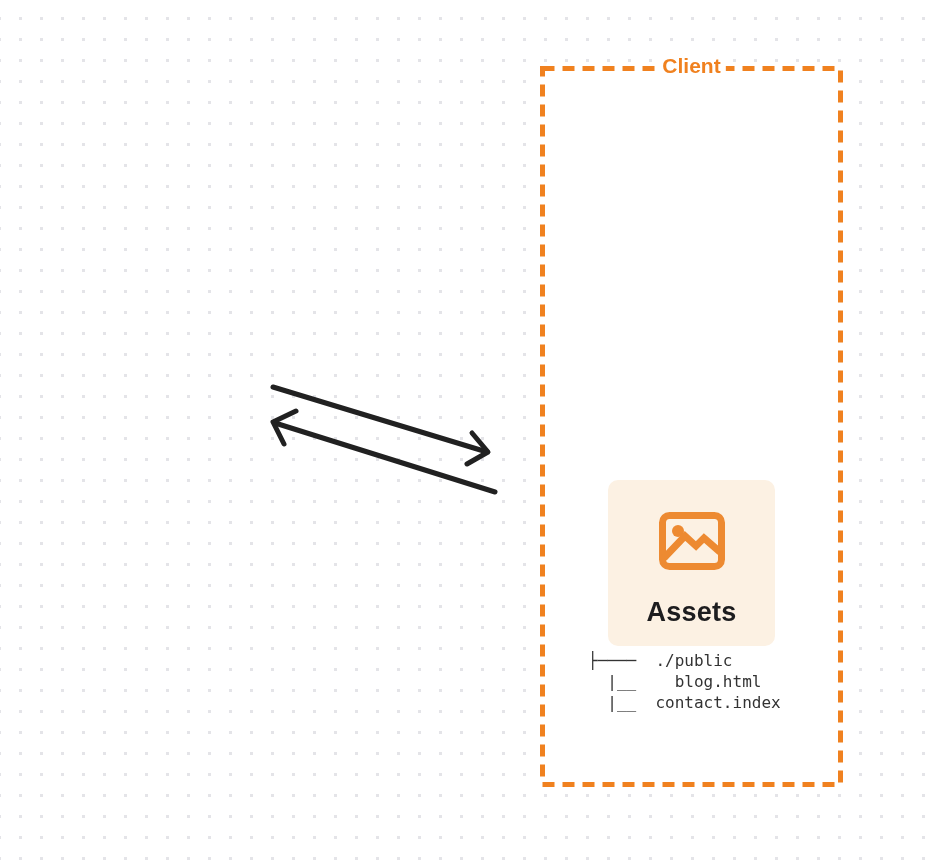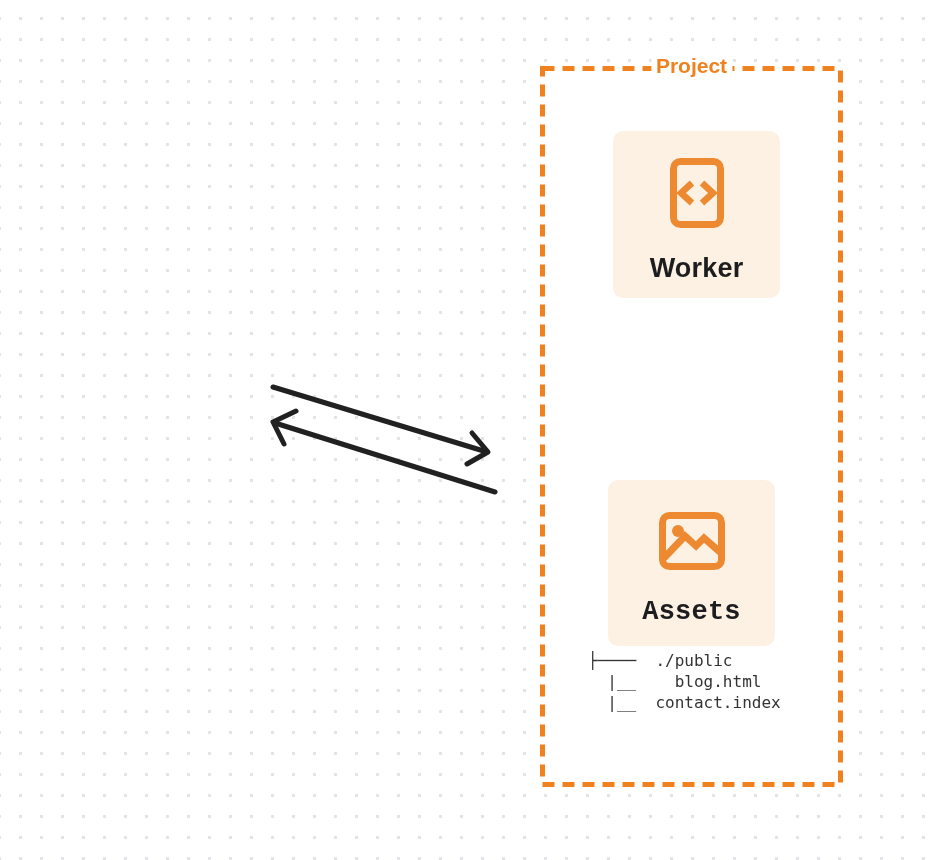--- a/index.html
+++ b/index.html
@@ -49,21 +49,21 @@
   .card{
     position:absolute;width:167px;border-radius:10px;background:var(--card_bg);
     display:flex;flex-direction:column;align-items:center;
   }
   .card.worker{left:73px;top:65px;height:167px;padding-top:27px;box-sizing:content-box;}
   .card.assets{left:68px;top:414px;height:166px;padding-top:32px;box-sizing:content-box;}
   .card.worker{height:140px;}
   .card.assets{height:134px;}
   .card .icon{display:block;}
   .card.worker .node-label{margin-top:25px;}
-  .card.assets .node-label{margin-top:27px;font-family:Liberation Mono, monospace;}
+  .card.assets .node-label{margin-top:27px;}
   .icon path,.icon rect,.icon polyline{stroke:var(--icon_orange);}
   .tree{
     position:absolute;left:48px;top:584px;margin:0;
     font-family:"DejaVu Sans Mono","Liberation Mono",monospace;
     font-size:16px;line-height:21px;font-weight:400;color:var(--tree_ink);
     white-space:pre;
   }
 </style>
 </head>
 <body>
@@ -76,30 +76,22 @@
     <path d="M273,387 L487,452"></path>
     <path d="M472,433 L488,452 L467,464"></path>
     <path d="M495,492 L275,423"></path>
     <path d="M296,411 L273,422 L284,444"></path>
   </svg>
 
   <div class="project">
     <svg class="project-border" aria-hidden="true">
       <rect x="2.5" y="2.5" width="298" height="716"></rect>
     </svg>
-    <div class="project-label">Project</div>
+    <div class="project-label">Client</div>
 
-    <div class="card worker">
-      <svg class="icon" width="54" height="70" viewBox="0 0 54 70" aria-hidden="true">
-        <rect x="3.5" y="3.5" width="47" height="63" rx="7" fill="none" stroke-width="7"></rect>
-        <path d="M22,25 L11,35 L22,45" fill="none" stroke-width="6.5" stroke-linejoin="miter"></path>
-        <path d="M32,25 L43,35 L32,45" fill="none" stroke-width="6.5" stroke-linejoin="miter"></path>
-      </svg>
-      <span class="node-label">Worker</span>
-    </div>
 
     <div class="card assets">
       <svg class="icon" width="66" height="58" viewBox="0 0 66 58" aria-hidden="true">
         <rect x="3.5" y="3.5" width="59" height="51" rx="7" fill="none" stroke-width="7"></rect>
         <circle cx="19" cy="19" r="6" fill="#ED8A31" stroke="none"></circle>
         <path d="M5,46 L26,24 L37,34 L45,26 L61,40" fill="none" stroke-width="7" stroke-linejoin="miter"></path>
       </svg>
       <span class="node-label">Assets</span>
     </div>
 

